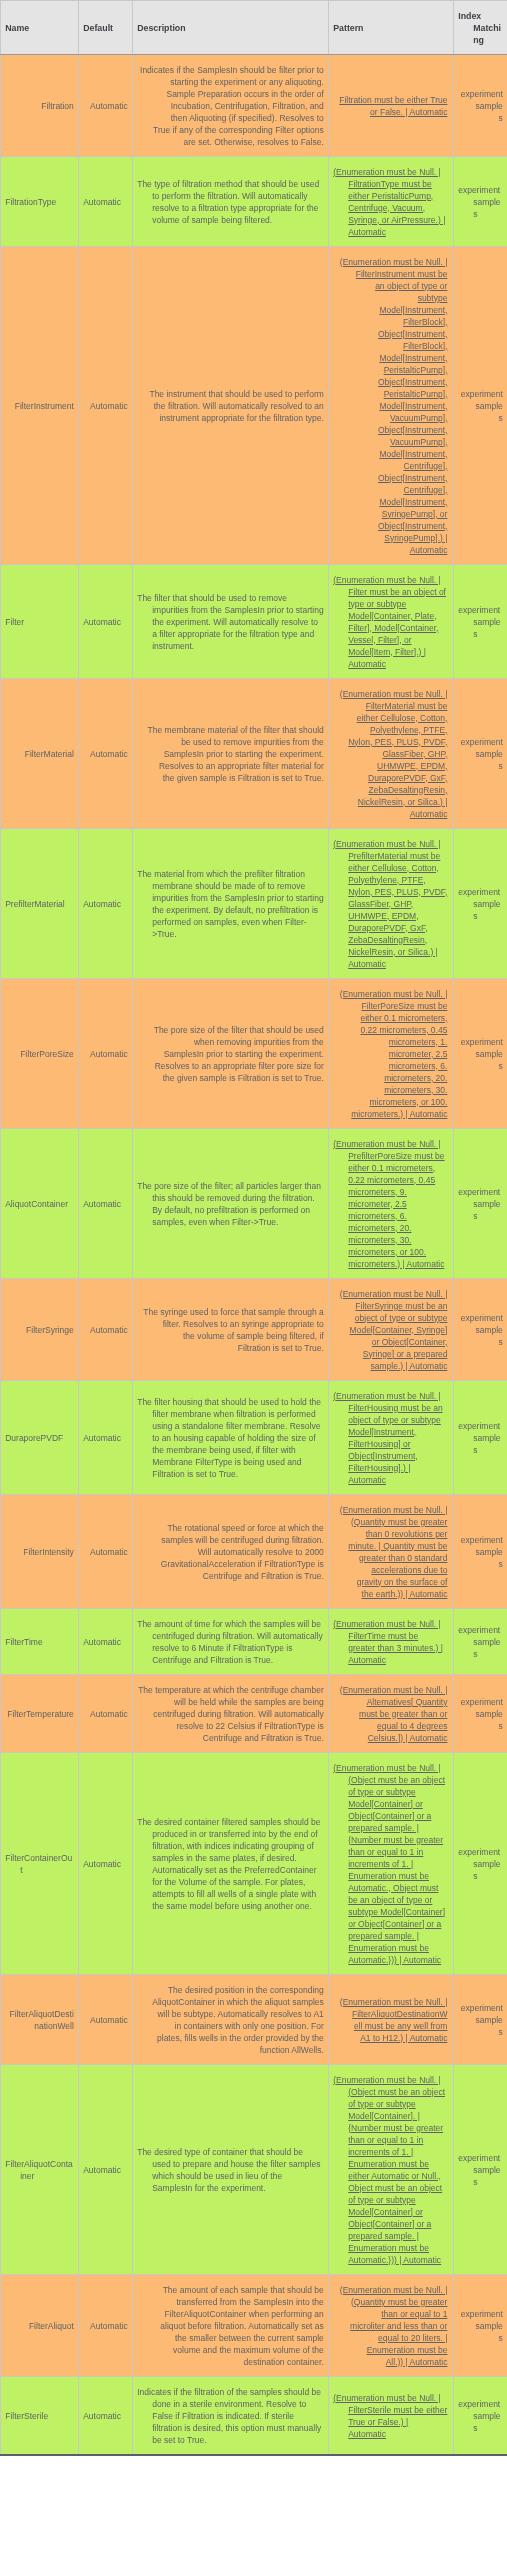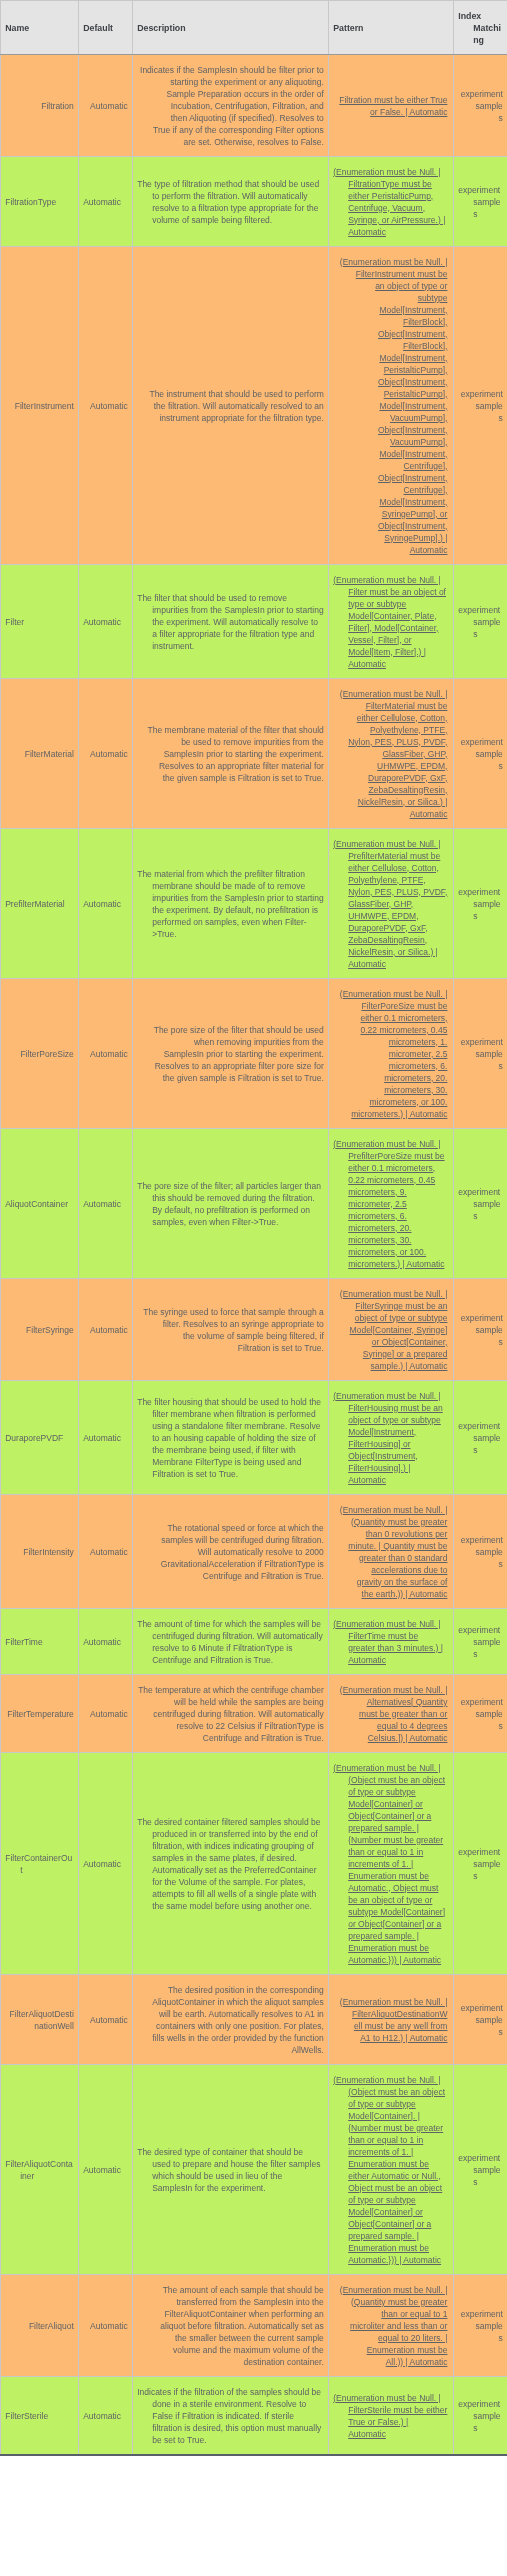--- a/index.html
+++ b/index.html
@@ -329,21 +329,21 @@
           </td>
         </tr>
         <tr class="plain">
           <td class="cell-name">
             <div class="hang">FilterAliquotDestinationWell</div>
           </td>
           <td class="cell-default">
             <div class="hang">Automatic</div>
           </td>
           <td class="cell-description">
-            <div class="hang">The desired position in the corresponding AliquotContainer in which the aliquot samples will be earth.  Automatically resolves to A1 in containers with only one position.  For plates, fills wells in the order provided by the function AllWells.</div>
+            <div class="hang">The desired position in the corresponding AliquotContainer in which the aliquot samples will be subtype.  Automatically resolves to A1 in containers with only one position.  For plates, fills wells in the order provided by the function AllWells.</div>
           </td>
           <td class="cell-pattern">
             <div class="hang">(Enumeration must be Null. | FilterAliquotDestinationWell must be any well from A1 to H12.) | Automatic</div>
           </td>
           <td class="cell-index-matching">
             <div class="hang">experiment samples</div>
           </td>
         </tr>
         <tr class="alt">
           <td class="cell-name">

